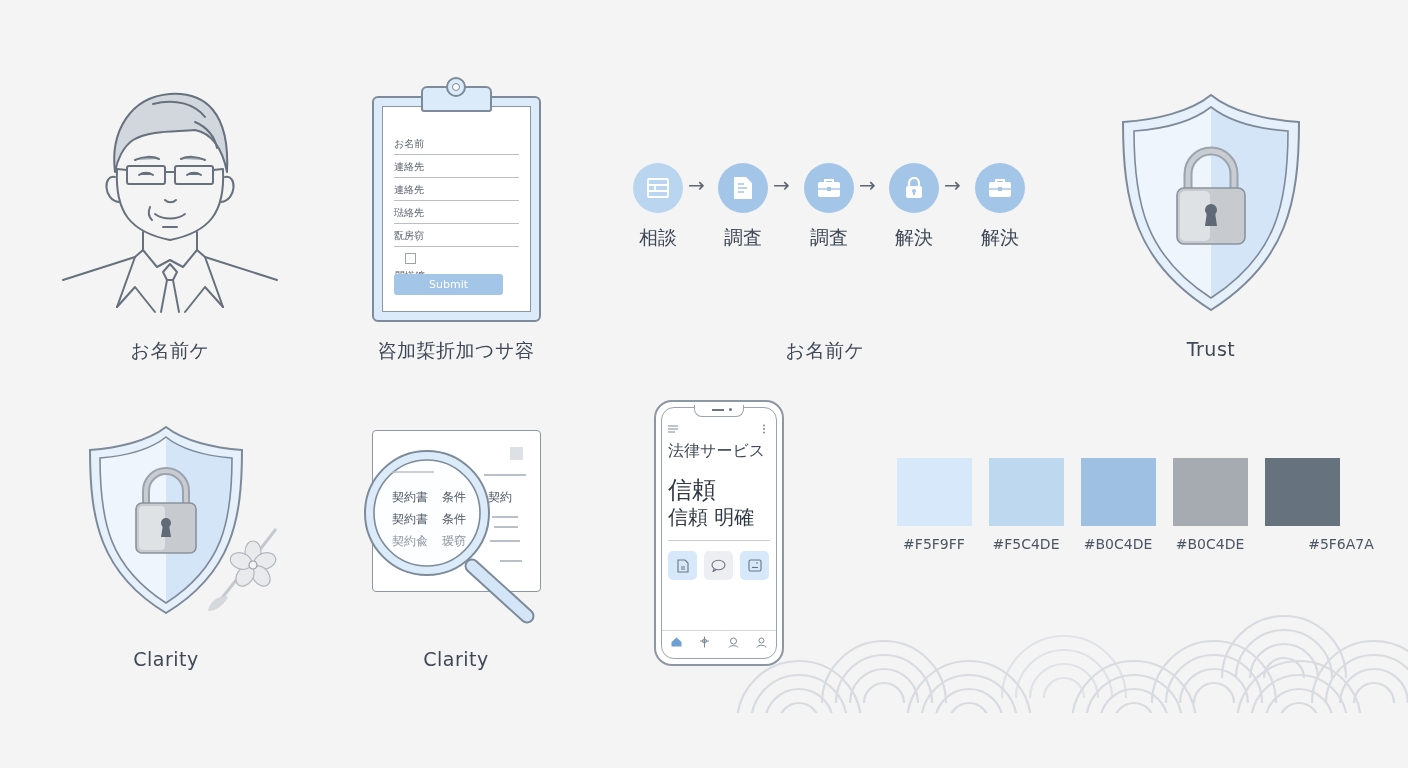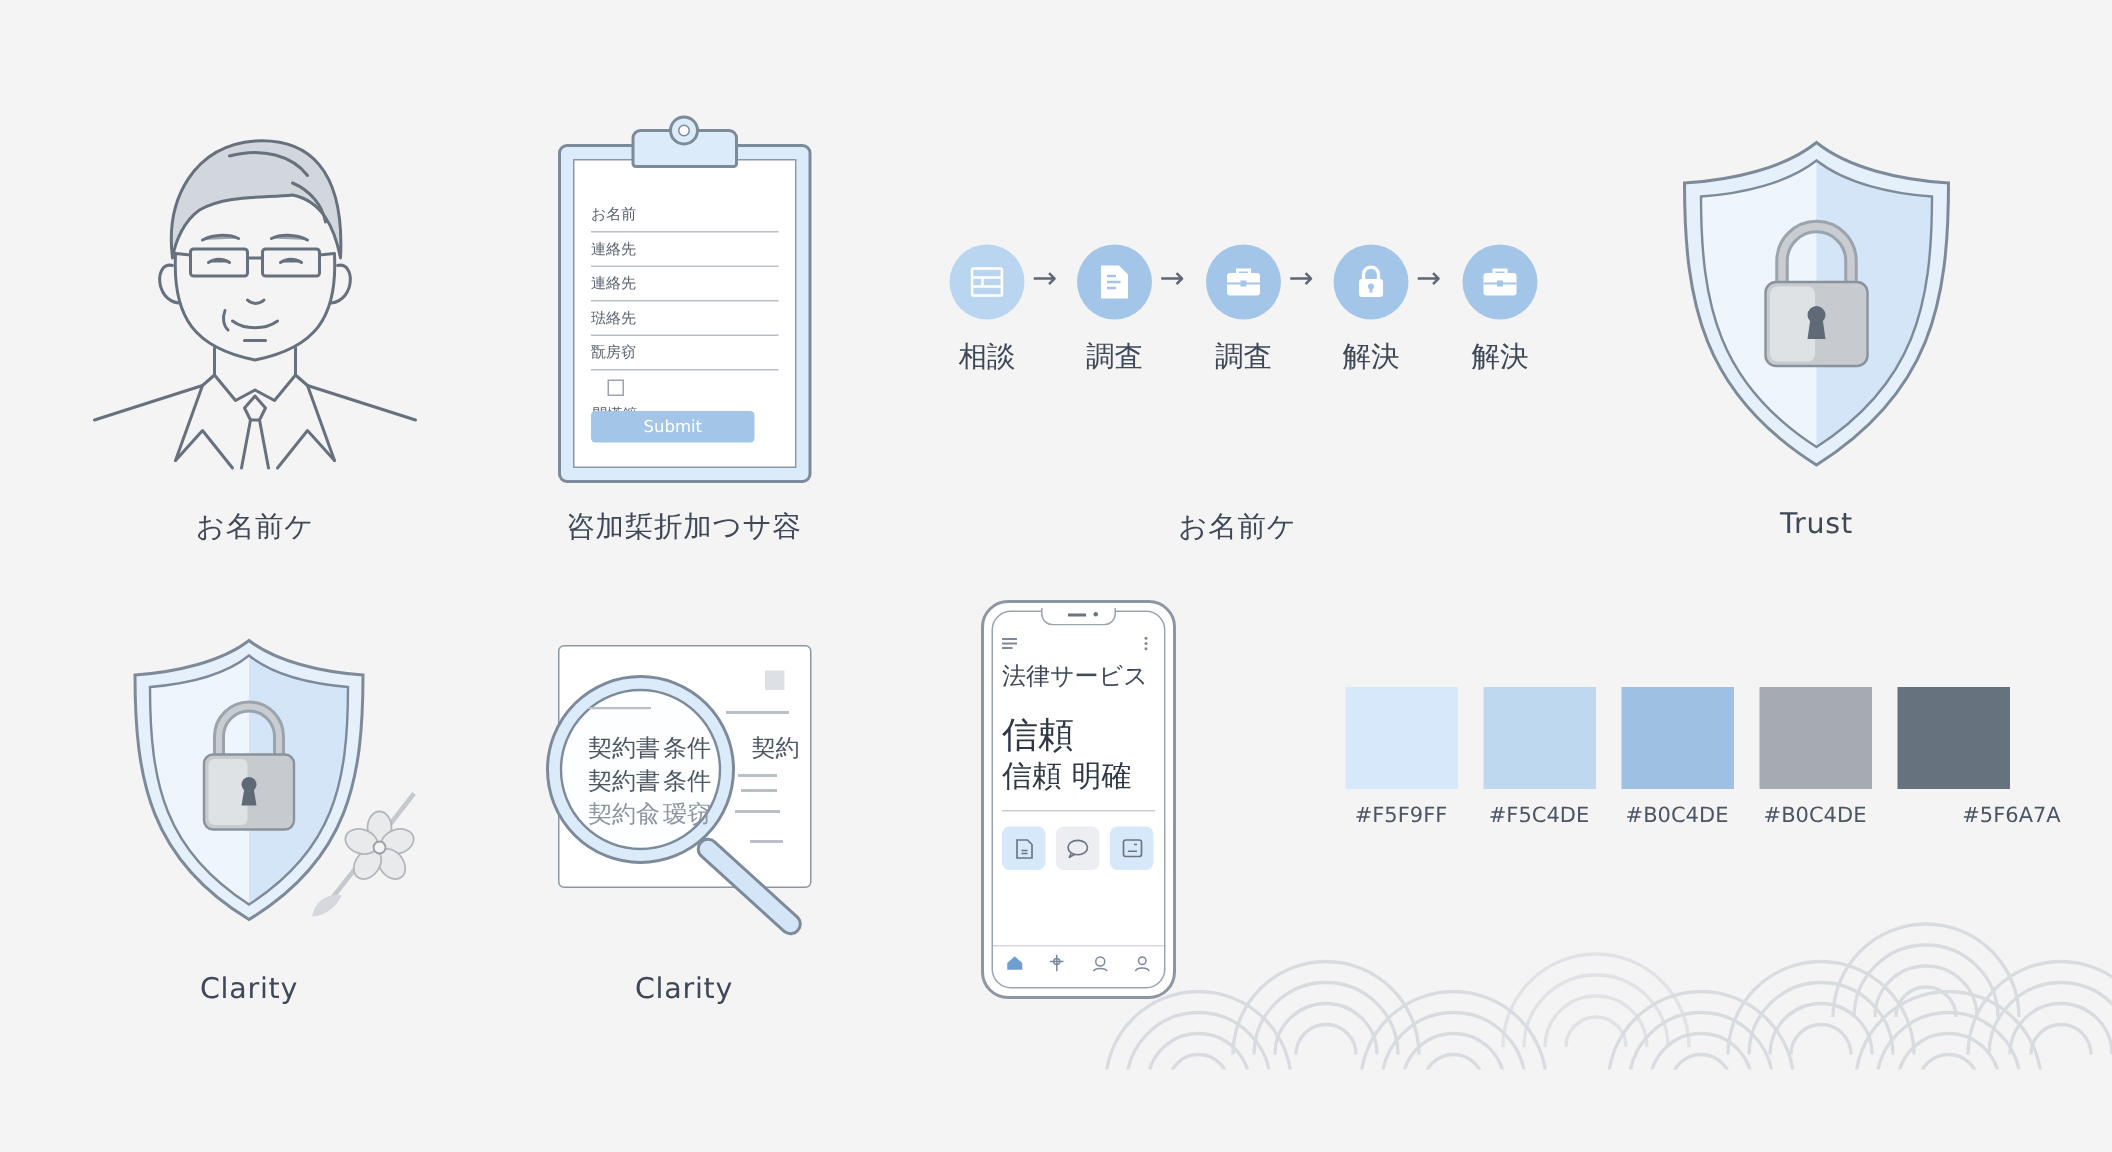--- a/index.html
+++ b/index.html
@@ -38,21 +38,21 @@
   .phone-h2 { left:668px; top:504px; font-size:20px; color:#2f3845; }
   .phone-divider { left:668px; top:540px; width:102px; height:1px; background:#c9ced5; }
   .phone-btn { position:absolute; width:29px; height:29px; border-radius:5px; display:flex; align-items:center; justify-content:center; }
   .phone-nav { left:662px; top:630px; width:114px; height:1px; background:#d4d8de; }
   .nav-icon { position:absolute; top:635px; width:14px; height:14px; display:flex; align-items:center; justify-content:center; }
   
   .doc { left:372px; top:430px; width:169px; height:162px; background:#fff; border:1.5px solid #8c97a4; border-radius:4px; box-sizing:border-box; }
   
   .swatch { position:absolute; top:458px; width:75px; height:68px; }
   .swatch-label { position:absolute; top:536px; font-size:14px; color:#4b5563; width:90px; text-align:center; }
-  .lens-text { position:absolute; font-size:16px; color:#4d5764; white-space:nowrap;text-align:right; }
+  .lens-text { position:absolute; font-size:12px; color:#4d5764; white-space:nowrap;text-align:right; }
 </style>
 </head>
 <body>
 
 <div class="abs" style="left:55px;top:82px;">
   <svg width="230" height="235" viewBox="0 0 230 235" fill="none" stroke="#66717d" stroke-width="2" stroke-linecap="round" stroke-linejoin="round">
 
     <path d="M60 90 C55 50 75 15 115 12 C150 10 175 30 172 90 C168 70 160 52 140 48 C120 50 95 48 78 58 C68 65 62 78 60 90 Z" fill="#d2d7dd"></path>
     <path d="M98 22 C120 16 140 22 150 35"></path>
     <path d="M140 40 C152 45 160 55 162 66"></path>
@@ -207,21 +207,21 @@
 <div class="caption" style="left:118px;top:648px;width:96px;">Clarity</div>
 
 <div>
   <div class="abs doc"></div>
   <div class="abs" style="left:510px;top:447px;width:13px;height:13px;background:#dde1e6;"></div>
   <div class="abs" style="left:484px;top:474px;width:42px;height:1.5px;background:#b9c0c8;"></div>
   <div class="abs" style="left:492px;top:516px;width:26px;height:1.5px;background:#b9c0c8;"></div>
   <div class="abs" style="left:494px;top:526px;width:24px;height:1.5px;background:#b9c0c8;"></div>
   <div class="abs" style="left:490px;top:540px;width:30px;height:1.5px;background:#b9c0c8;"></div>
   <div class="abs" style="left:500px;top:560px;width:22px;height:1.5px;background:#b9c0c8;"></div>
-  <div class="lens-text" style="left:488px;top:489px;padding-left:13px;">契約</div>
+  <div class="lens-text" style="left:488px;top:489px;">契約</div>
   <div class="abs" style="left:362px;top:448px;">
     <svg width="185" height="180" viewBox="0 0 185 180">
       <path d="M110 118 L165 168" stroke="#7d8a99" stroke-width="15" stroke-linecap="round"></path>
       <path d="M110 118 L165 168" stroke="#d3e5f7" stroke-width="11" stroke-linecap="round"></path>
       <circle cx="65" cy="65" r="62" fill="#dcebf9" stroke="#7d8a99" stroke-width="2"></circle>
       <circle cx="65" cy="65" r="53" fill="#ffffff" fill-opacity="0.92" stroke="#7d8a99" stroke-width="1.6"></circle>
       <path d="M30 24 H72" stroke="#b9c0c8" stroke-width="1.5"></path>
     </svg>
   </div>
   <div class="lens-text" style="left:392px;top:489px;">契約書</div>

